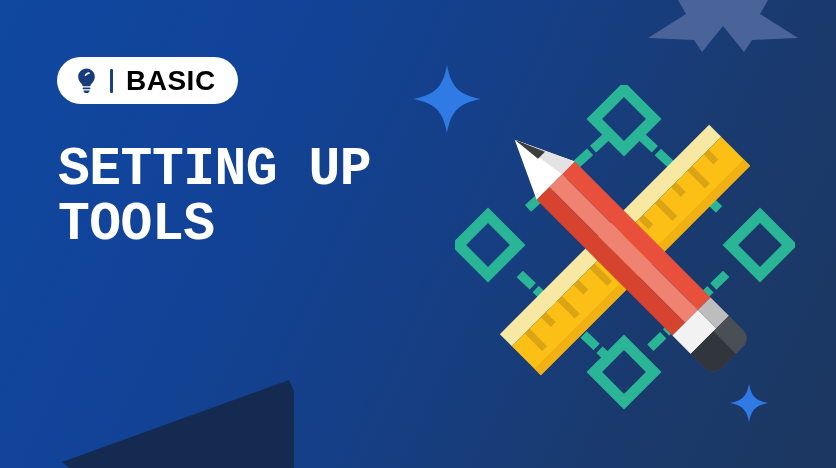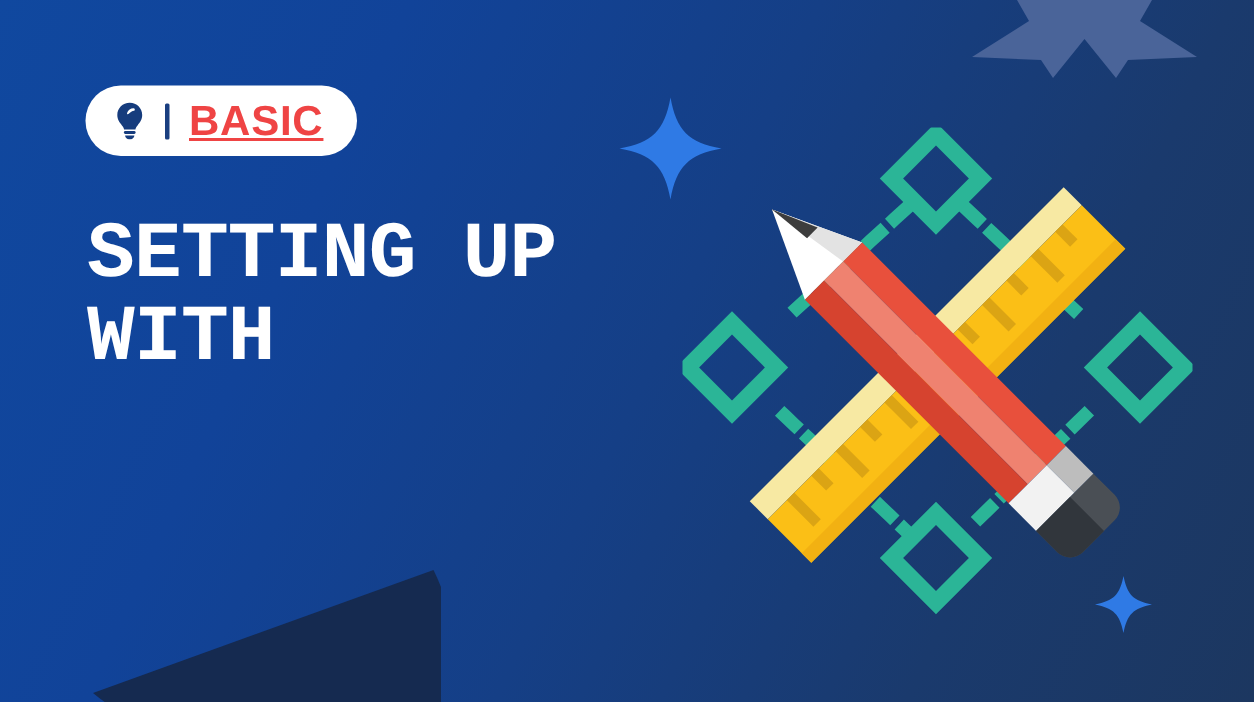--- a/index.html
+++ b/index.html
@@ -51,26 +51,25 @@
   }
   #badge .bulb { display: block; width: 19px; height: 25px; }
   #badge .divider {
     width: 3px;
     height: 24px;
     background: #1a3f80;
     margin: 0 13px 0 14px;
     border-radius: 1px;
   }
   #badge .badge-label {
-    color: #ef4444;
+    color: #000000;
     font-size: 28px;
     font-weight: bold;
     letter-spacing: 0.5px;
     line-height: 1;
-    text-decoration: underline;
   }
 
   
   #headline {
     position: absolute;
     left: 58px;
     top: 143px;
     width: 340px;
     font-family: Liberation Mono, monospace;
   }
@@ -133,21 +132,21 @@
         <rect fill="#163c7d" x="5.6" y="19.4" width="7.8" height="1.9" rx="0.9"></rect>
         <path fill="#163c7d" d="M6.4 22.4 L12.6 22.4 C12.6 24.0 11.2 25 9.5 25 C7.8 25 6.4 24.0 6.4 22.4 Z"></path>
       </svg>
     </span>
     <span class="divider"></span>
     <span class="badge-label">BASIC</span>
   </div>
 
   <div id="headline">
     <span class="line">SETTING UP</span>
-    <span class="line">WITH</span>
+    <span class="line">TOOLS</span>
   </div>
 
   <div id="illustration">
     <svg viewBox="0 0 340 330" width="340" height="330" aria-hidden="true">
 
       <g stroke="#2bb597" stroke-width="9" stroke-linecap="square" stroke-dasharray="9 13" fill="none">
         <line x1="148" y1="55" x2="68" y2="128"></line>
         <line x1="190" y1="55" x2="268" y2="128"></line>
         <line x1="68" y1="192" x2="148" y2="268"></line>
         <line x1="268" y1="192" x2="190" y2="268"></line>

